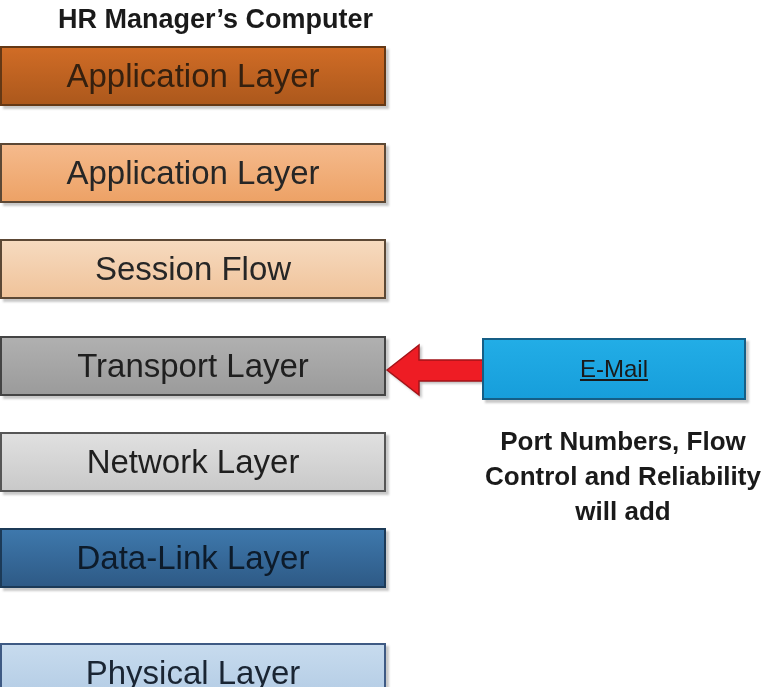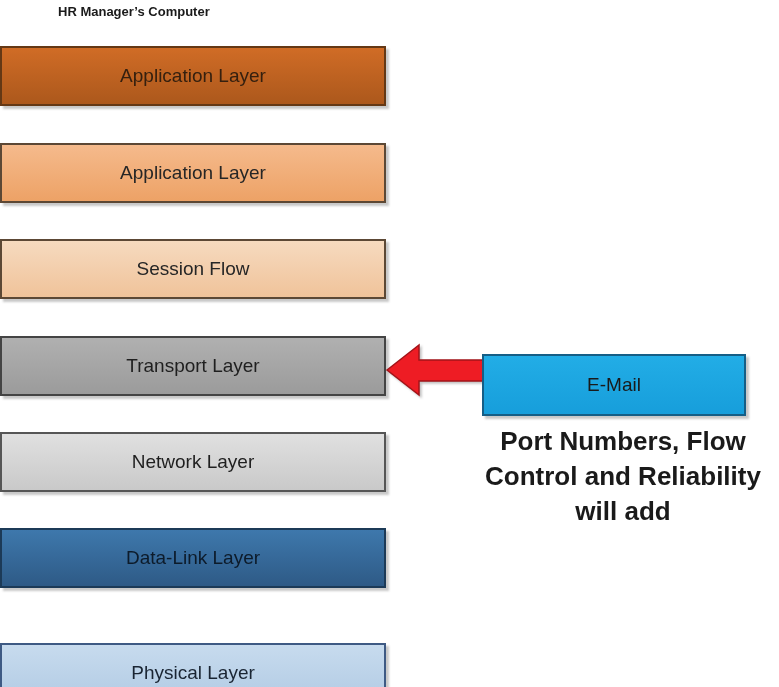--- a/index.html
+++ b/index.html
@@ -12,52 +12,53 @@
     position: relative;
     width: 779px;
     height: 687px;
     background: #ffffff;
     overflow: hidden;
   }
   .diagram-title {
     position: absolute;
     left: 58px;
     top: 4px;
-    font-size: 13px;
+    font-size: 27px;
     font-weight: bold;
     color: #1a1a1a;
     letter-spacing: 0px;
     white-space: nowrap;
   }
   .layer-box {
     position: absolute;
     left: 0px;
     width: 382px;
     height: 56px;
     border: 2px solid #444;
     box-shadow: 3px 3px 2px rgba(100,100,100,0.35);
     display: flex;
     align-items: center;
     justify-content: center;
-    font-size: 19px;
+    font-size: 33px;
     white-space: nowrap;
   }
   .email-box {
     position: absolute;
     left: 482px;
-    top: 354px;
+    top: 338px;
     width: 260px;
     height: 58px;
     border: 2px solid #155E86;
     box-shadow: 3px 3px 2px rgba(100,100,100,0.35);
     display: flex;
     align-items: center;
     justify-content: center;
-    font-size: 19px;
+    font-size: 24px;
     white-space: nowrap;
+    text-decoration: underline;
   }
   .arrow-svg {
     position: absolute;
     left: 385px;
     top: 342px;
     width: 100px;
     height: 58px;
     filter: drop-shadow(2px 2px 1px rgba(120,120,120,0.45));
   }
   .annotation {

